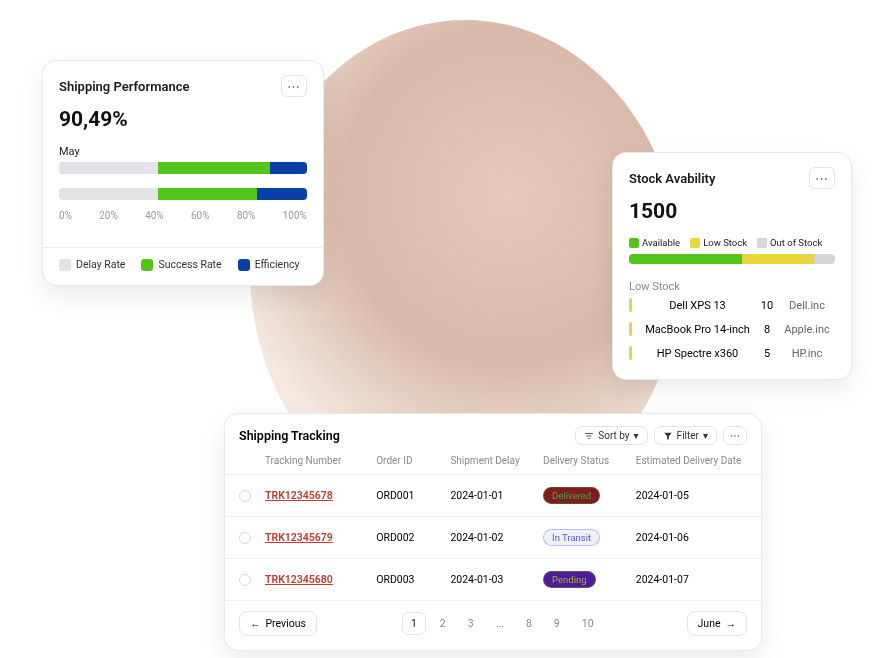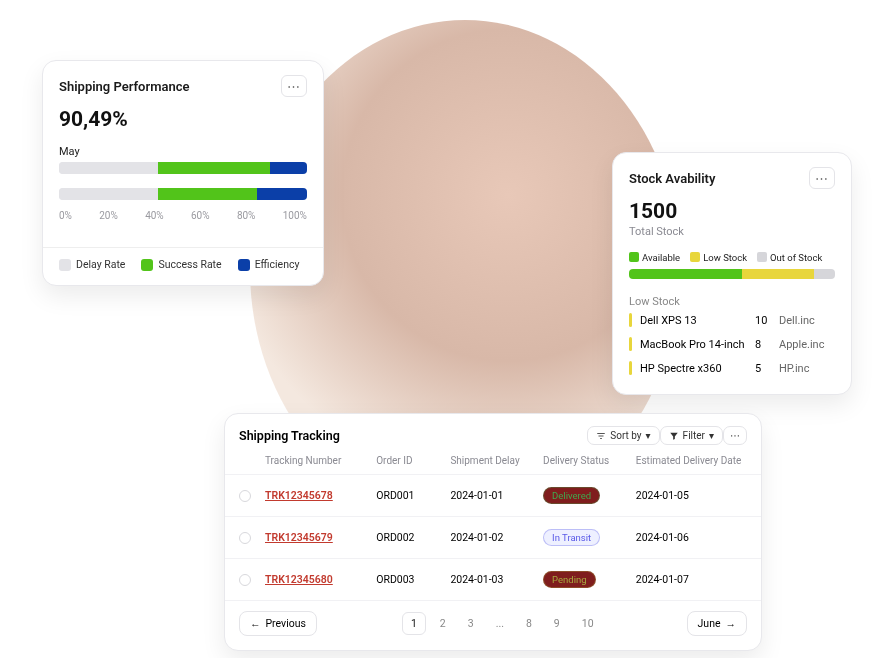--- a/index.html
+++ b/index.html
@@ -56,34 +56,34 @@
   }
   .seg { height: 100%; }
   .ticks { display: flex; justify-content: space-between; font-size: 10px; color: #9a9aa0; margin-top: 10px; }
   .legend { display: flex; gap: 16px; padding: 10px 16px 14px; border-top: 1px solid #eee; margin-top: 12px; }
   .legend-item { display: flex; align-items: center; gap: 5px; font-size: 10.5px; color: #333; }
   .sw { width: 12px; height: 12px; border-radius: 3px; }
   
   .stock { left: 612px; top: 152px; width: 240px; }
   .stock-body { padding: 0 16px 14px 16px; }
   .stock-legend { display: flex; gap: 10px; font-size: 9.5px; color: #222; margin-top: 14px; }
-  .stock-legend .li { display: flex; align-items: flex-start; gap: 3px; }
+  .stock-legend .li { display: flex; align-items: flex-end; gap: 3px; }
   .swsm { width: 10px; height: 10px; border-radius: 2px; }
   .stock-bar { width:100%; height:10px; border-radius:4px; overflow:hidden; display:flex; margin-top:6px; }
   .low-title { font-size: 11px; color: #888; margin-top: 16px; }
-  .low-row { display: flex; align-items: center; font-size: 11px; padding: 5px 0; }
+  .low-row { display: flex; align-items: center; font-size: 11px; padding: 5px 0; text-align: center; }
   .low-row .dot { width: 3px; height: 14px; background: #e8d63c; border-radius: 2px; margin-right: 8px; }
   .low-row .name { flex: 1; }
   .low-row .qty { width: 24px; }
   .low-row .vendor { width: 56px; color: #666; }
   
   .track { left: 224px; top: 413px; width: 538px; }
   .track-head { display:flex; justify-content:space-between; align-items:center; padding:12px 14px 10px; }
   .track-title { font-size: 12.5px; font-weight: 600; }
-  .track-controls { display:flex; }
+  .track-controls { display:flex; gap:6px; }
   .chip {
     border: 1px solid #e4e4e8; border-radius: 7px; background:#fff;
     padding: 3px 8px; font-size: 10px; color:#333; display:flex; align-items:center; gap:4px;
     cursor:pointer;
   }
   .tbl { width:100%; font-size:10.5px; }
   .thead, .trow {
     display:grid;
     grid-template-columns: 26px 1.2fr 0.8fr 1fr 1fr 1.2fr;
     align-items:center;
@@ -155,21 +155,20 @@
     </div>
 </div>
 
 <div class="card stock">
   <div class="card-head">
     <div class="card-title">Stock Avability</div>
     <div class="more-btn">⋯</div>
   </div>
   <div class="stock-body">
     <div class="big-num">1500</div>
-    <div class="sub">Total Stock</div>
     <div class="stock-legend" id="stock-legend">
         <div class="li">
           <div class="swsm" style="background: rgb(82, 196, 26);"></div>
           <span>Available</span>
         </div>
         <div class="li">
           <div class="swsm" style="background: rgb(232, 214, 60);"></div>
           <span>Low Stock</span>
         </div>
         <div class="li">
@@ -255,21 +254,21 @@
           <div>ORD002</div>
           <div>2024-01-02</div>
           <div><span class="badge" style="color:#5a5ae8;border-color:#5a5ae855;background:#eef0ff">In Transit</span></div>
           <div>2024-01-06</div>
         </div>
         <div class="trow">
           <div class="radio"></div>
           <div><a href="#" class="tnum">TRK12345680</a></div>
           <div>ORD003</div>
           <div>2024-01-03</div>
-          <div><span class="badge" style="color:#a8a83f;border-color:#a8a83f55;background:#7f1d1d">Pending</span></div>
+          <div><span class="badge" style="color:#a8a83f;border-color:#a8a83f55;background:#4c1d95">Pending</span></div>
           <div>2024-01-07</div>
         </div>
       </div>
   </div>
   <div class="pager">
     <div class="pgbtn">
       <span>←</span>
       <span>Previous</span>
     </div>
     <div class="pgnums" id="pgnums">

